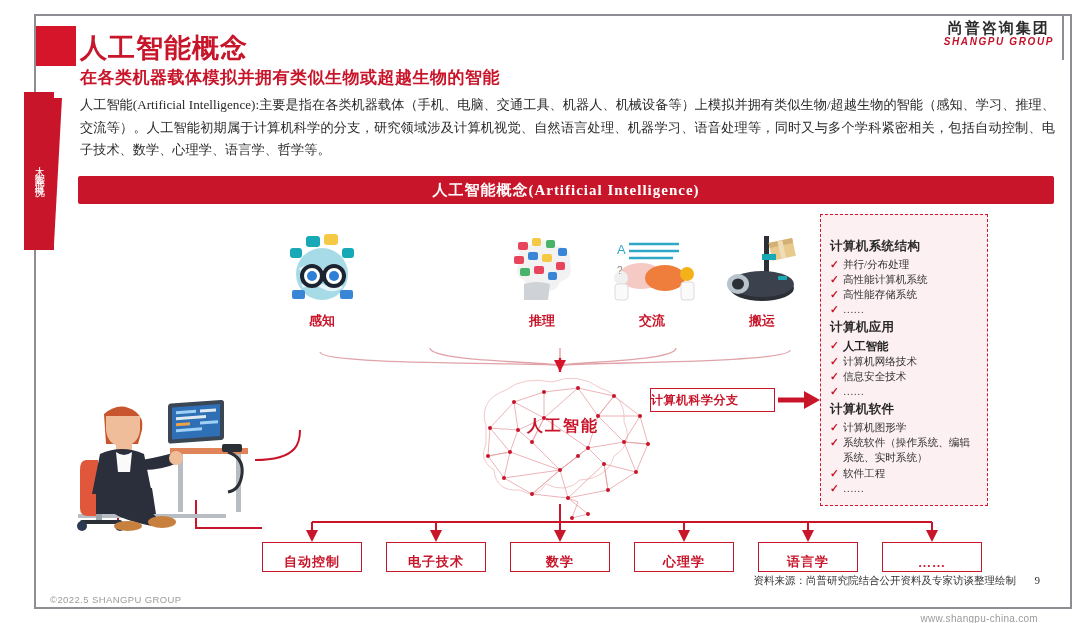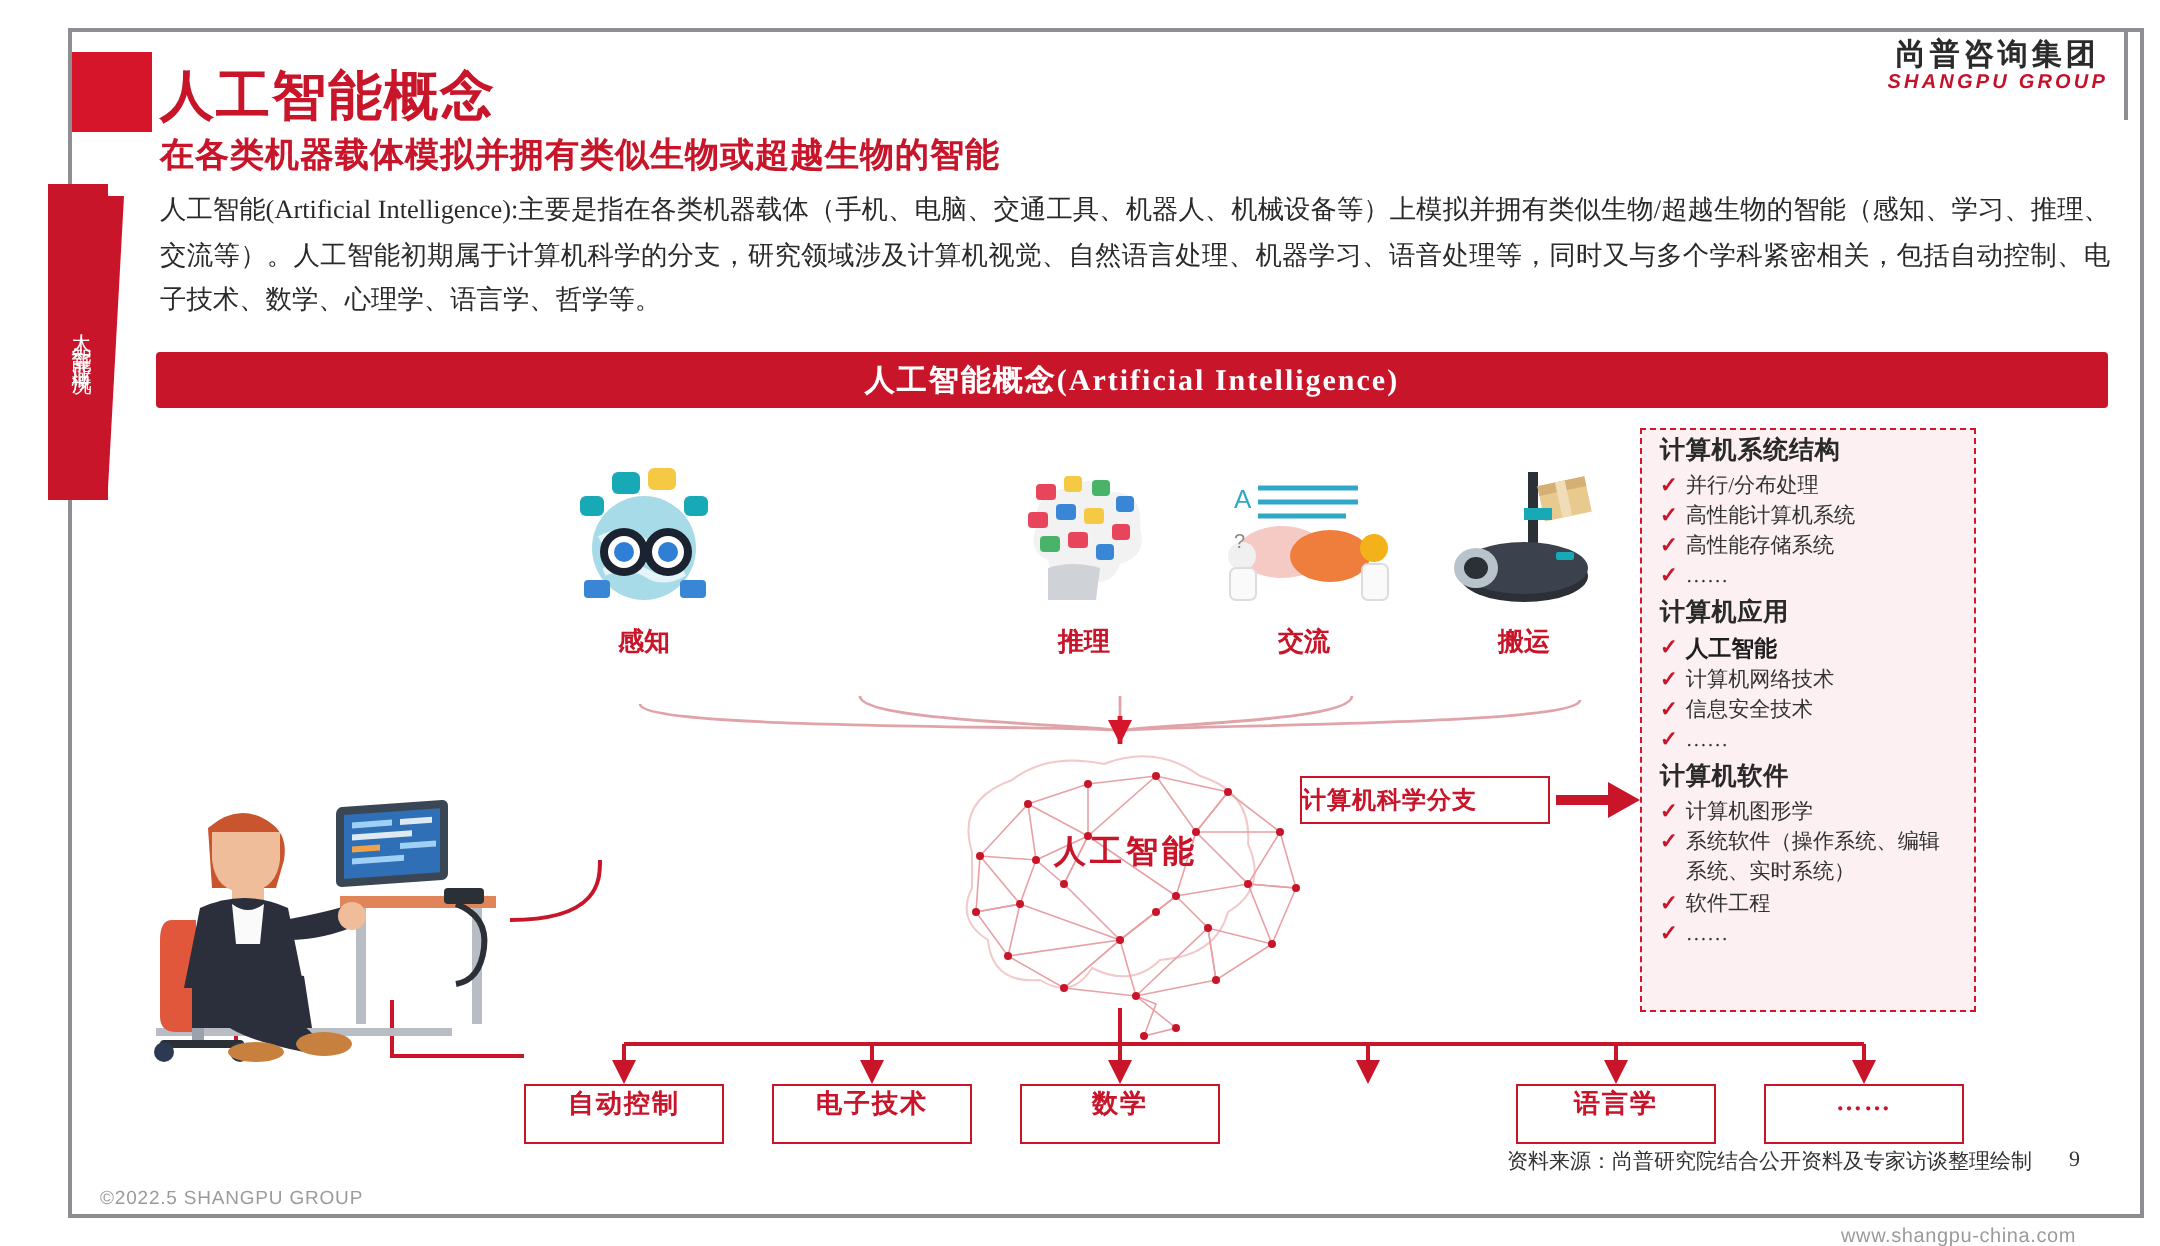--- a/index.html
+++ b/index.html
@@ -67,33 +67,33 @@
                 font-size:16px; font-weight:bold; color:#c8152a; letter-spacing:2px; }
 
   
   .branch-box { position:absolute; left:650px; top:388px; width:125px; height:24px;
                 border:1.6px solid #c8152a; background:#ffffff;
                 display:flex; align-items:center; justify-content:flex-start; }
   .branch-box span { font-size:12px; font-weight:bold; color:#c8152a; letter-spacing:0.5px; }
 
   
   .panel { position:absolute; left:820px; top:214px; width:168px; height:292px;
-           border:1.7px dashed #d6152a; background:#fdf0f2; padding:0 9px; }
+           border:1.7px dashed #d6152a; background:#fdf0f2; padding:21px 9px; }
   .panel h4 { font-size:12.5px; font-weight:bold; color:#2a2a2a; margin:2px 0 2px 0;
               letter-spacing:0.4px; }
   .panel ul { list-style:none; }
   .panel li { font-size:10.6px; color:#333; line-height:1.42; display:flex; gap:4px;
               align-items:flex-start; }
   .panel li .chk { color:#c8152a; font-weight:bold; flex:0 0 auto; }
   .panel li.strong .txt { font-weight:bold; color:#1e1e1e; font-size:11.4px; }
 
   
   .bottom-row { position:absolute; left:262px; top:542px; width:680px; height:30px; }
   .bbox { position:absolute; width:100px; height:30px; border:1.7px solid #c8152a;
-          background:#ffffff; display:flex; align-items:flex-start; justify-content:center; }
+          background:#ffffff; display:flex; align-items:flex-end; justify-content:center; }
   .bbox span { font-size:13px; font-weight:bold; color:#c8152a; letter-spacing:1px; }
 
   
   .src  { position:absolute; right:64px; top:574px; font-size:10.5px; color:#333; }
   .page { position:absolute; right:40px; top:574px; font-size:11px; color:#333; }
   .copy { position:absolute; left:50px; top:594px; font-size:9.5px; color:#9b9b9b;
           font-family:"Liberation Sans", sans-serif; letter-spacing:0.4px; }
   .site { position:absolute; right:42px; top:613px; font-size:10px; color:#9b9b9b;
           font-family:"Liberation Sans", sans-serif; letter-spacing:0.3px; }
 
@@ -415,20 +415,23 @@
   <div class="bottom-row">
     <div class="bbox" style="left:0px;">
         <span>自动控制</span>
       </div>
     <div class="bbox" style="left:124px;">
         <span>电子技术</span>
       </div>
     <div class="bbox" style="left:248px;">
         <span>数学</span>
       </div>
+    <div class="bbox" style="left:372px;">
+        <span>心理学</span>
+      </div>
     <div class="bbox" style="left:496px;">
         <span>语言学</span>
       </div>
     <div class="bbox" style="left:620px;">
         <span>……</span>
       </div>
   </div>
 
   <div class="src">资料来源：尚普研究院结合公开资料及专家访谈整理绘制</div>
   <div class="page">9</div>

